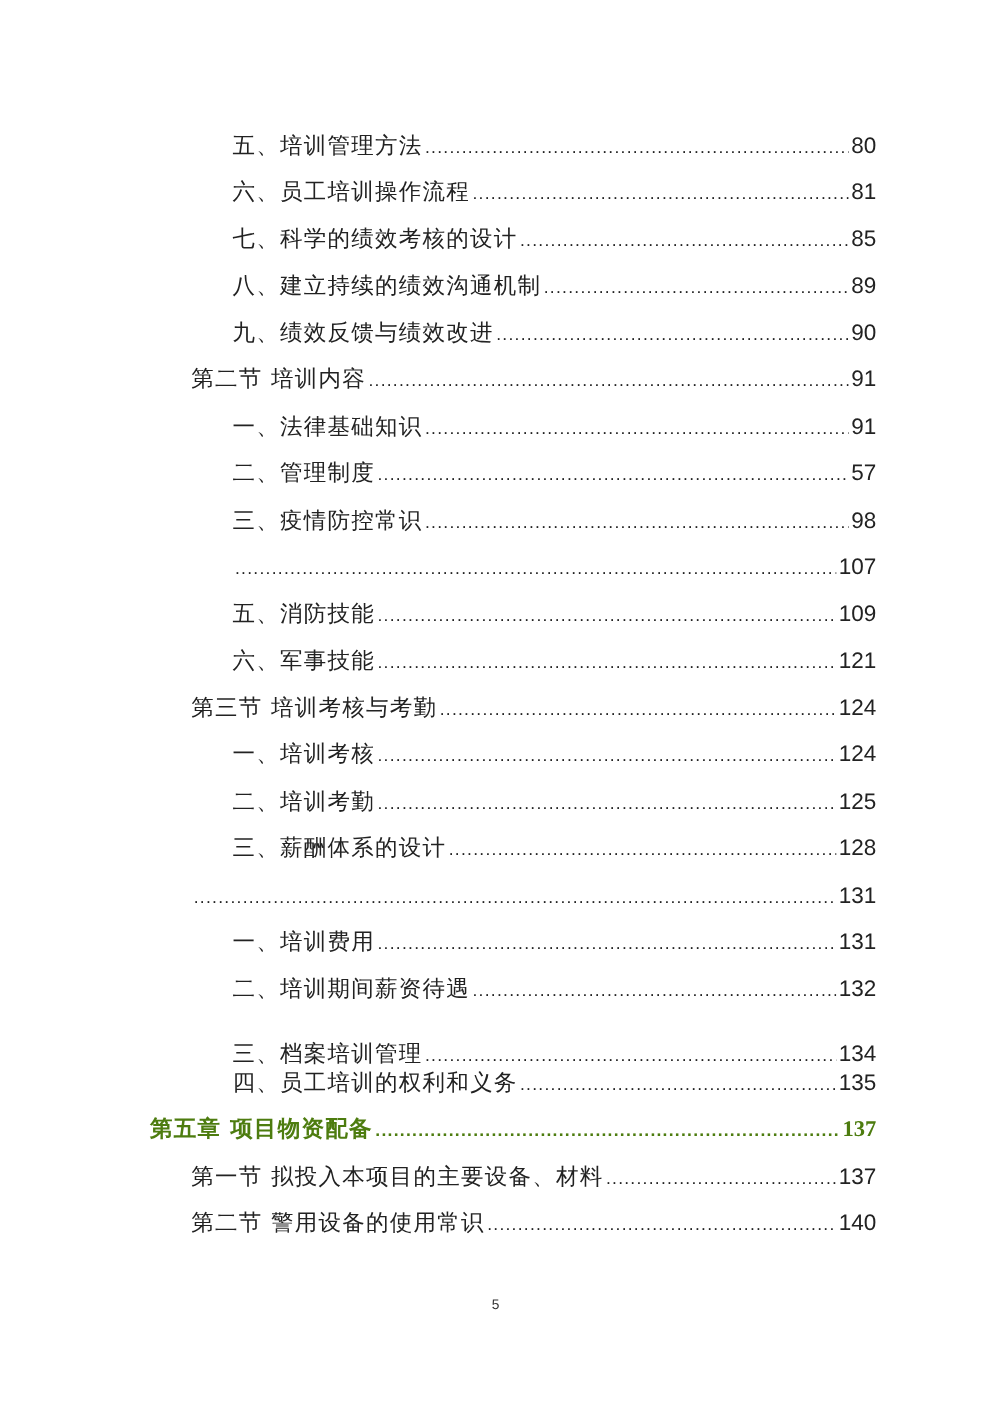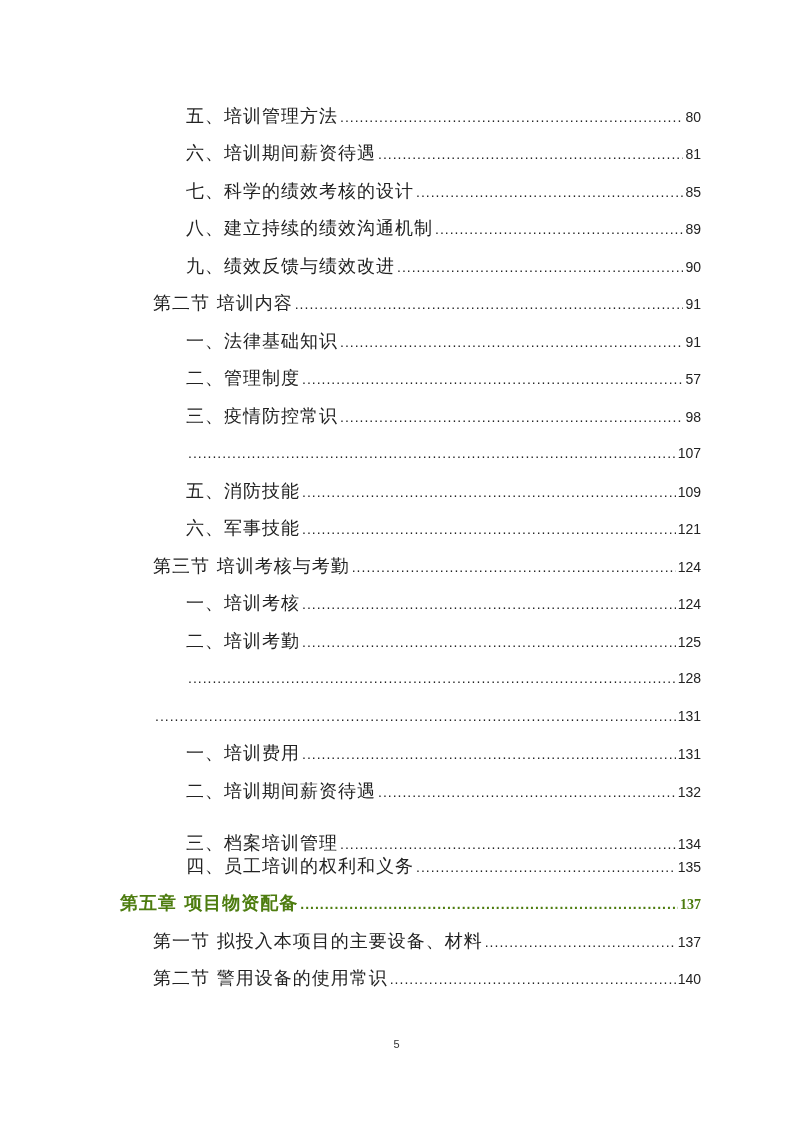--- a/index.html
+++ b/index.html
@@ -8,36 +8,36 @@
   .toc { position: absolute; left: 0; top: 101px; width: 793px; }
   .row { position: absolute; display: flex; align-items: baseline; height: 30px;
          font-size: 18px; line-height: 30px; right: 92px; }
   .row.l1 { left: 120px; font-weight: bold; color: #4d7c0f; }
   .row.l2 { left: 153px; justify-content: flex-end; }
   .row.l3 { left: 186px; }
   .title { white-space: nowrap; letter-spacing: 1px; }
   .leader { flex: 1; overflow: hidden; white-space: nowrap; margin: 0 2px;
             font-family: "Liberation Sans", sans-serif; font-size: 14px; letter-spacing: 1px; }
   .leader::before { content: "................................................................................................................................................................................................"; }
-  .page { font-family: "Liberation Sans", sans-serif; white-space: nowrap; font-size: 14px; }
+  .page { font-family: "Liberation Sans", sans-serif; white-space: nowrap; font-size: 18px; }
   .row.l1 .page { font-family: "Liberation Serif", serif; font-weight: bold; }
   .footer { position: absolute; top: 1038px; left: 0; width: 793px; text-align: center;
             font-family: "Liberation Sans", sans-serif; font-size: 11px; color: #333; }
 </style>
 </head>
 <body>
 
 <div class="toc">
   <div class="row l3" style="top:0px">
       <span class="title">五、培训管理方法</span>
       <span class="leader"></span>
       <span class="page">80</span>
     </div>
   <div class="row l3" style="top:37px">
-      <span class="title">六、培训期间薪资待遇</span>
+      <span class="title">六、员工培训操作流程</span>
       <span class="leader"></span>
       <span class="page">81</span>
     </div>
   <div class="row l3" style="top:75px">
       <span class="title">七、科学的绩效考核的设计</span>
       <span class="leader"></span>
       <span class="page">85</span>
     </div>
   <div class="row l3" style="top:112px">
       <span class="title">八、建立持续的绩效沟通机制</span>
@@ -92,20 +92,21 @@
       <span class="title">一、培训考核</span>
       <span class="leader"></span>
       <span class="page">124</span>
     </div>
   <div class="row l3" style="top:525px">
       <span class="title">二、培训考勤</span>
       <span class="leader"></span>
       <span class="page">125</span>
     </div>
   <div class="row l3" style="top:562px">
+      <span class="title">三、薪酬体系的设计</span>
       <span class="leader"></span>
       <span class="page">128</span>
     </div>
   <div class="row l2" style="top:600px">
       <span class="leader"></span>
       <span class="page">131</span>
     </div>
   <div class="row l3" style="top:637px">
       <span class="title">一、培训费用</span>
       <span class="leader"></span>

